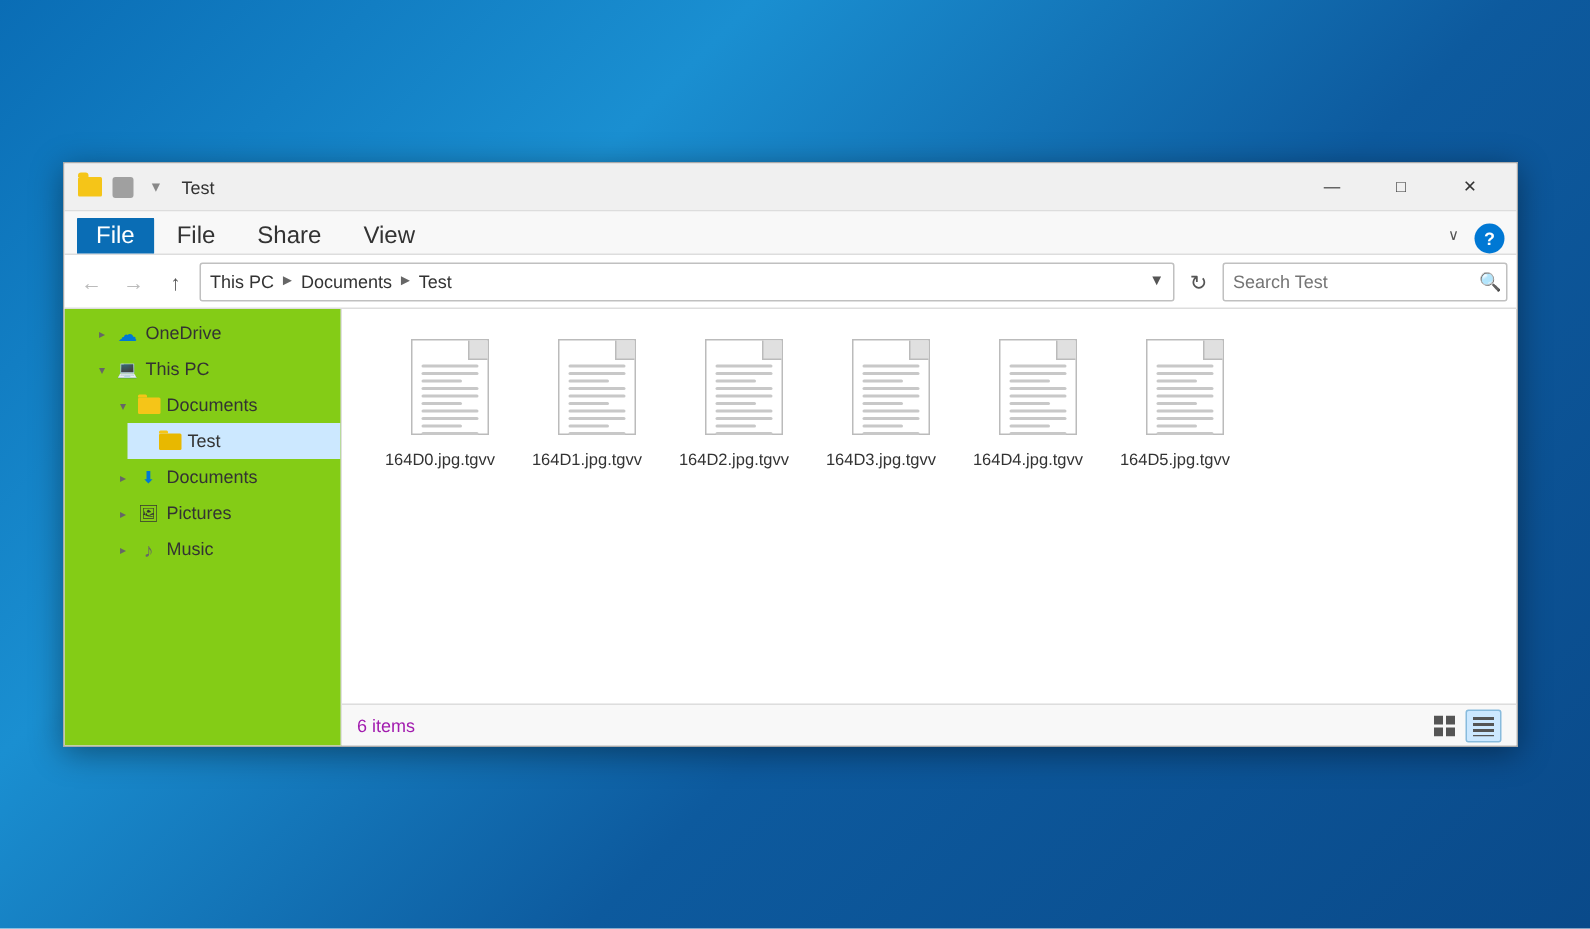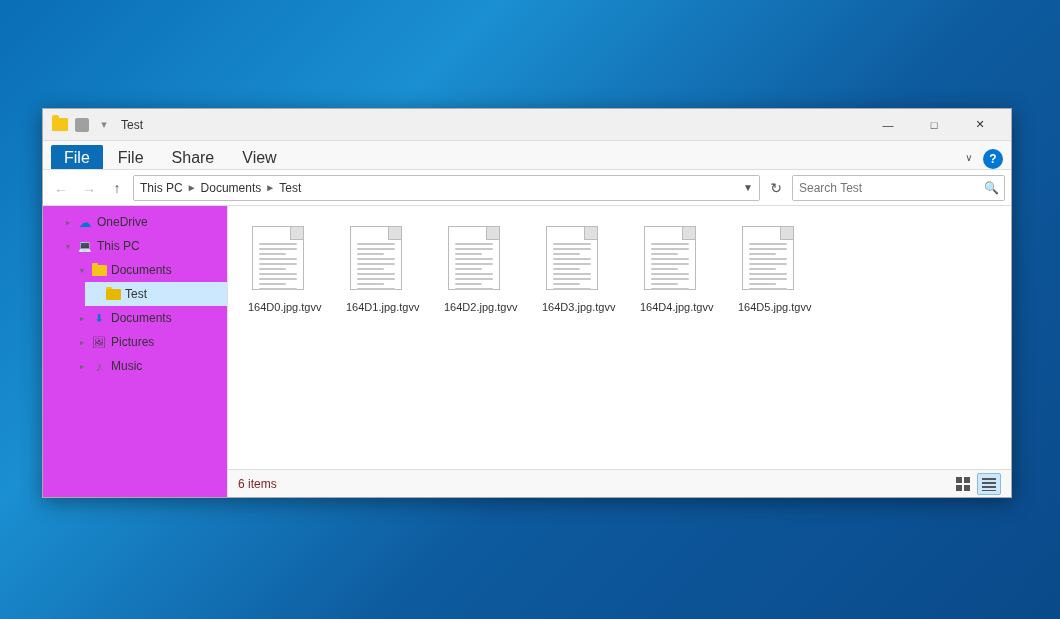--- a/index.html
+++ b/index.html
@@ -179,21 +179,21 @@
       border: none;
       background: transparent;
       cursor: pointer;
       display: flex;
       align-items: center;
       justify-content: center;
       color: #555;
       font-size: 14px;
     }
     .search-box {
-      width: 213px;
+      width: 190px;
       height: 26px;
       border: 1px solid #c0c0c0;
       border-radius: 2px;
       display: flex;
       align-items: center;
       background: #fff;
     }
     .search-input {
       flex: 1;
       border: none;
@@ -216,21 +216,21 @@
     .main-area {
       flex: 1;
       display: flex;
       overflow: hidden;
     }
     
     .sidebar {
       width: 185px;
       min-width: 185px;
       border-right: 1px solid #e0e0e0;
-      background: #d946ef;
+      background: #84cc16;
       overflow-y: scroll;
       overflow-x: hidden;
       padding: 4px 0;
     }
     .sidebar::-webkit-scrollbar { width: 8px; }
     .sidebar::-webkit-scrollbar-track { background: #f0f0f0; }
     .sidebar::-webkit-scrollbar-thumb { background: #c0c0c0; border-radius: 4px; }
     .sidebar-item {
       display: flex;
       align-items: center;
@@ -305,21 +305,21 @@
       display: flex;
       flex-wrap: wrap;
       align-content: flex-start;
       gap: 8px;
       overflow-y: auto;
     }
     .file-item {
       width: 90px;
       display: flex;
       flex-direction: column;
-      align-items: flex-start;
+      align-items: flex-end;
       cursor: pointer;
       padding: 4px;
       border-radius: 2px;
     }
     .file-icon {
       width: 60px;
       height: 70px;
       position: relative;
       margin-bottom: 4px;
     }
@@ -369,21 +369,21 @@
       height: 28px;
       border-top: 1px solid #ddd;
       display: flex;
       align-items: center;
       padding: 0 10px;
       background: #f8f8f8;
       justify-content: space-between;
     }
     .status-text {
       font-size: 12px;
-      color: #7f1d1d;
+      color: #a21caf;
     }
     .view-buttons {
       display: flex;
       gap: 2px;
     }
     .view-btn {
       width: 24px;
       height: 22px;
       border: 1px solid transparent;
       background: transparent;

